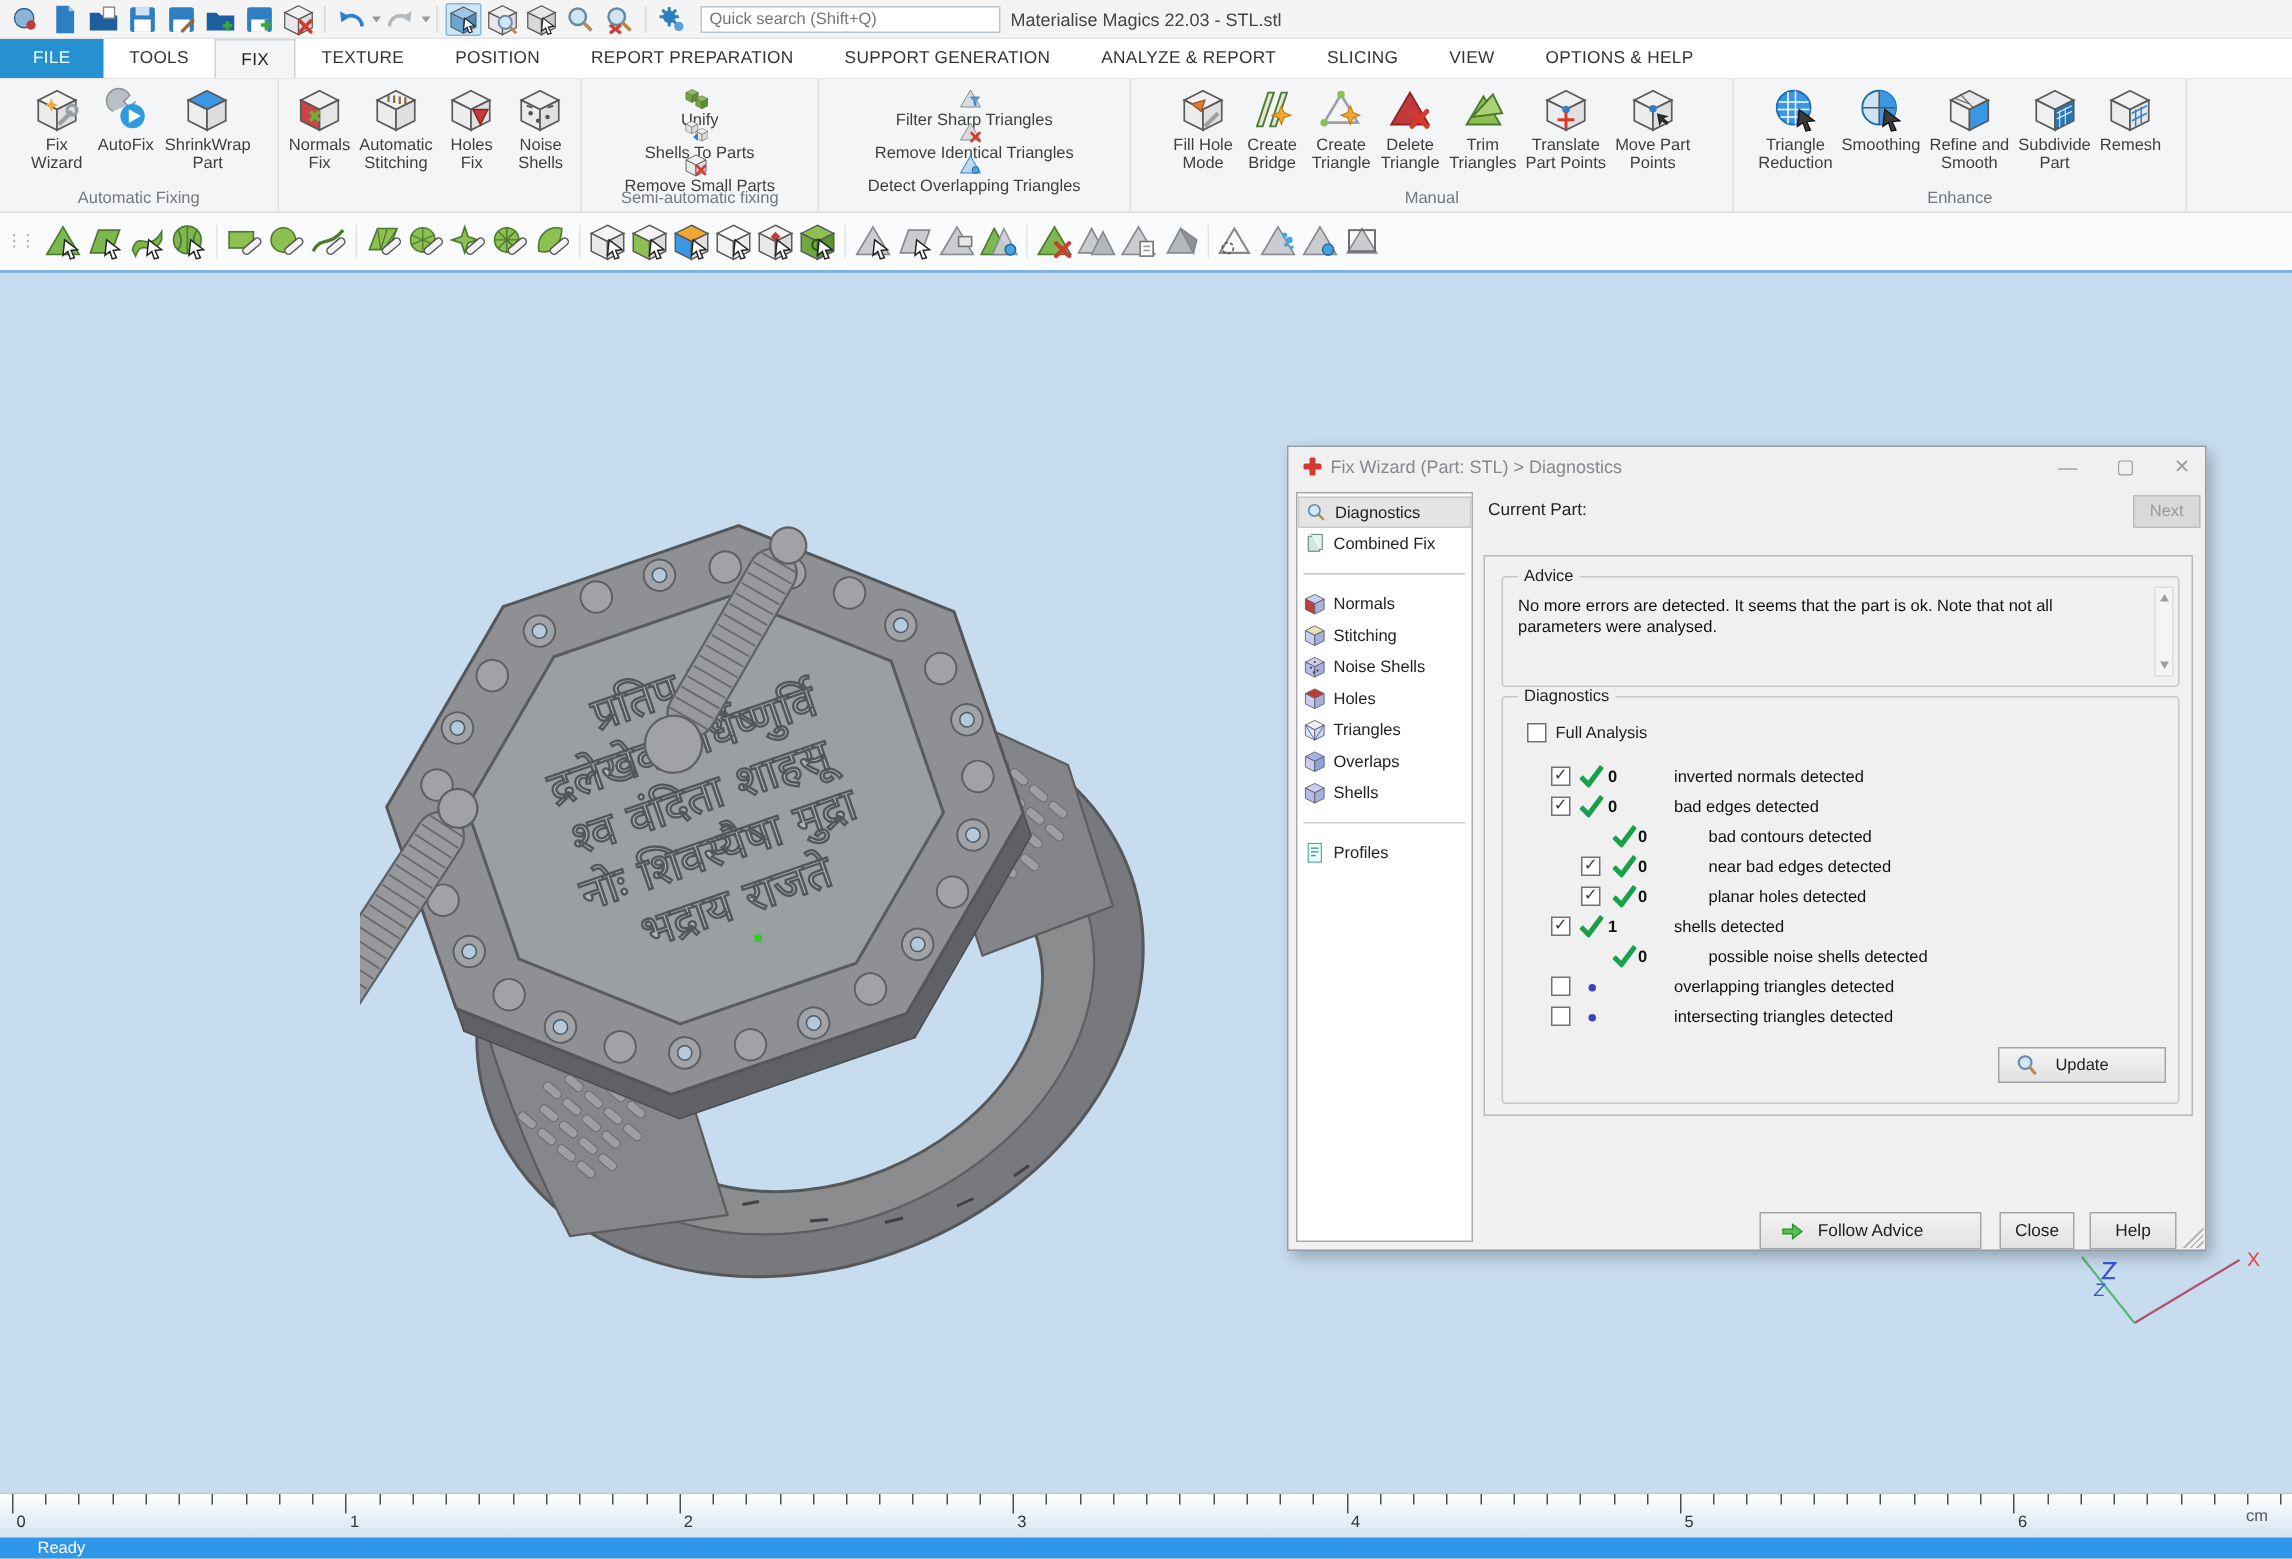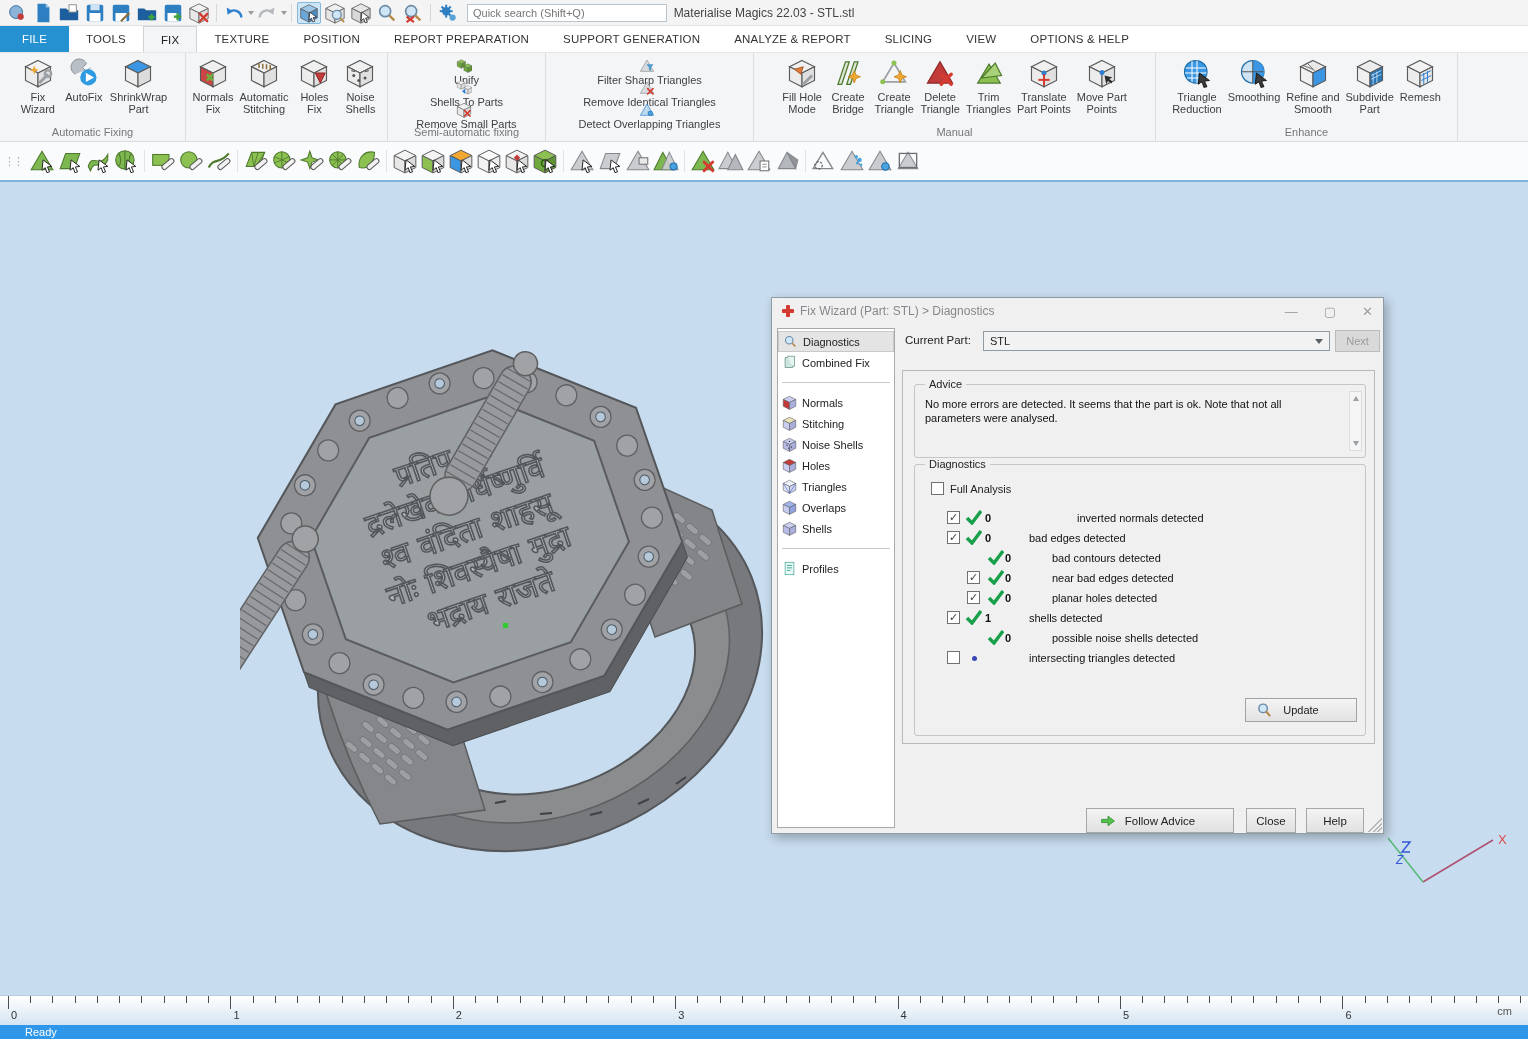--- a/index.html
+++ b/index.html
@@ -36,21 +36,21 @@
   
   #smalltoolbar{position:absolute;left:0;top:142px;width:1528px;height:38px;background:#fafbfc;display:flex;align-items:center;padding-left:4px;}
   #tb-handle{color:#9aa4ad;font-size:11px;letter-spacing:-2px;margin-right:6px;line-height:8px;}
   .stb-icon{width:26px;height:26px;margin:0 1px;display:flex;align-items:center;justify-content:center;}
   .stb-sep{width:1px;height:22px;background:#dfe3e6;margin:0 4px;}
   
   #viewport{position:absolute;left:0;top:180px;width:1528px;height:815px;background:#c7dcee;border-top:2px solid #7fb3da;}
   #ring-svg{position:absolute;left:240px;top:150px;}
   #axes-svg{position:absolute;left:1378px;top:642px;}
   
-  #fix-dialog{position:absolute;left:771px;top:115px;width:613px;height:537px;background:#f0f0f0;
+  #fix-dialog{position:absolute;left:858px;top:115px;width:613px;height:537px;background:#f0f0f0;
     border:1px solid #8f9ba5;box-shadow:3px 4px 10px rgba(0,0,0,.28);font-size:11px;color:#222;}
   #dlg-titlebar{position:absolute;left:0;top:0;right:0;height:26px;display:flex;align-items:center;}
   #dlg-cross{width:12px;height:12px;margin:0 6px 0 10px;position:relative;}
   #dlg-cross:before,#dlg-cross:after{content:"";position:absolute;background:#d43b30;border-radius:1px;}
   #dlg-cross:before{left:4px;top:0;width:4px;height:12px;}
   #dlg-cross:after{left:0;top:4px;width:12px;height:4px;}
   #dlg-title{font-size:12px;color:#85888c;}
   #dlg-controls{position:absolute;right:10px;top:0;height:26px;display:flex;align-items:center;gap:26px;color:#9a9da0;font-size:13px;}
   #dlg-controls span{cursor:default;}
   #dlg-sidebar{position:absolute;left:5px;top:30px;width:118px;height:500px;background:#fff;border:1px solid #a9a9a9;padding-top:2px;}
@@ -1107,24 +1107,20 @@
                 <line x1="8" y1="7" x2="16" y2="7"></line>
                 <line x1="8" y1="11" x2="16" y2="11"></line>
                 <line x1="8" y1="15" x2="13" y2="15"></line>
               </g>
             </svg></span>
           <span>Profiles</span>
         </div>
       </div>
 
     <span class="cp-label">Current Part:</span>
-    <div id="cp-dropdown">
-      <span>STL</span>
-      <span id="cp-caret"></span>
-    </div>
     <div id="next-btn">Next</div>
 
     <div id="content-frame">
       <div class="groupbox" id="advice-box">
         <span class="gb-label">Advice</span>
         <div id="advice-text">No more errors are detected. It seems that the part is ok. Note that not all parameters were analysed.</div>
         <div id="advice-scroll">
           <span class="scr-arrow scr-up"></span>
           <span class="scr-arrow scr-down"></span>
         </div>
@@ -1136,21 +1132,21 @@
           <span class="wcheck"></span>
           <span style="margin-left:6px">Full Analysis</span>
         </div>
         <div id="diag-rows">
             <div class="drow">
               <span class="wcheck" style="left: 32px;">✓</span>
               <span class="dmark" style="left: 50px;"><svg width="16" height="15" viewBox="0 0 16 15">
                   <path d="M1,8 L6,13 L15,1" stroke="#18a04b" stroke-width="3.4" fill="none"></path>
                 </svg></span>
               <span class="dcount" style="left: 70px;">0</span>
-              <span class="dlabel" style="left: 114px; margin-left: 48px;">inverted normals detected</span>
+              <span class="dlabel" style="left: 114px;">inverted normals detected</span>
             </div>
             <div class="drow">
               <span class="wcheck" style="left: 32px;">✓</span>
               <span class="dmark" style="left: 50px;"><svg width="16" height="15" viewBox="0 0 16 15">
                   <path d="M1,8 L6,13 L15,1" stroke="#18a04b" stroke-width="3.4" fill="none"></path>
                 </svg></span>
               <span class="dcount" style="left: 70px;">0</span>
               <span class="dlabel" style="left: 114px;">bad edges detected</span>
             </div>
             <div class="drow">
@@ -1183,20 +1179,26 @@
                 </svg></span>
               <span class="dcount" style="left: 70px;">1</span>
               <span class="dlabel" style="left: 114px;">shells detected</span>
             </div>
             <div class="drow">
               <span class="dmark" style="left: 72px;"><svg width="16" height="15" viewBox="0 0 16 15">
                   <path d="M1,8 L6,13 L15,1" stroke="#18a04b" stroke-width="3.4" fill="none"></path>
                 </svg></span>
               <span class="dcount" style="left: 90px;">0</span>
               <span class="dlabel" style="left: 137px;">possible noise shells detected</span>
+            </div>
+            <div class="drow">
+              <span class="wcheck" style="left: 32px;"></span>
+              <span class="dmark" style="left: 50px;"><span class="ddot"></span></span>
+              <span class="dcount" style="left: 70px;"></span>
+              <span class="dlabel" style="left: 114px;">overlapping triangles detected</span>
             </div>
             <div class="drow">
               <span class="wcheck" style="left: 32px;"></span>
               <span class="dmark" style="left: 50px;"><span class="ddot"></span></span>
               <span class="dcount" style="left: 70px;"></span>
               <span class="dlabel" style="left: 114px;">intersecting triangles detected</span>
             </div>
           </div>
         <div id="update-btn">
           <svg width="17" height="17" viewBox="0 0 24 24">

